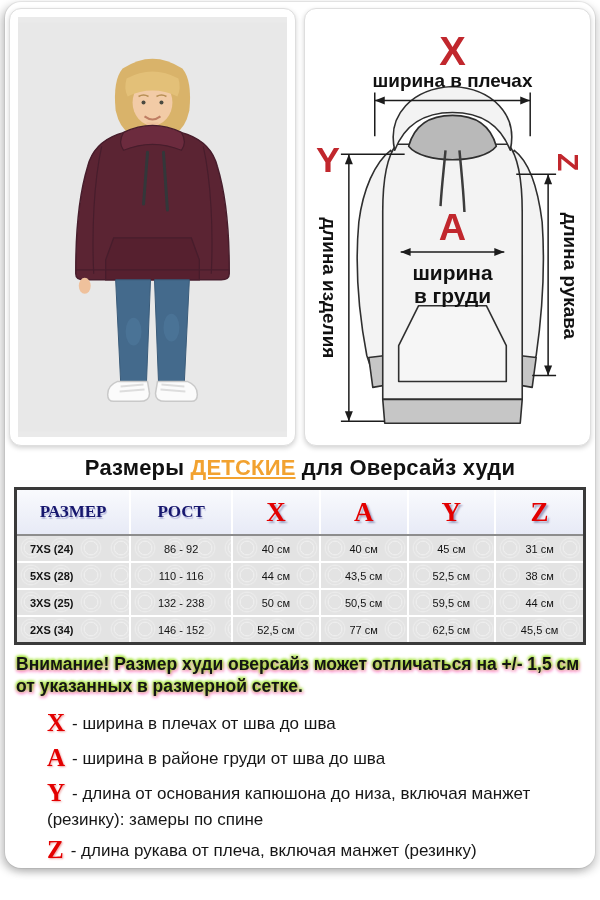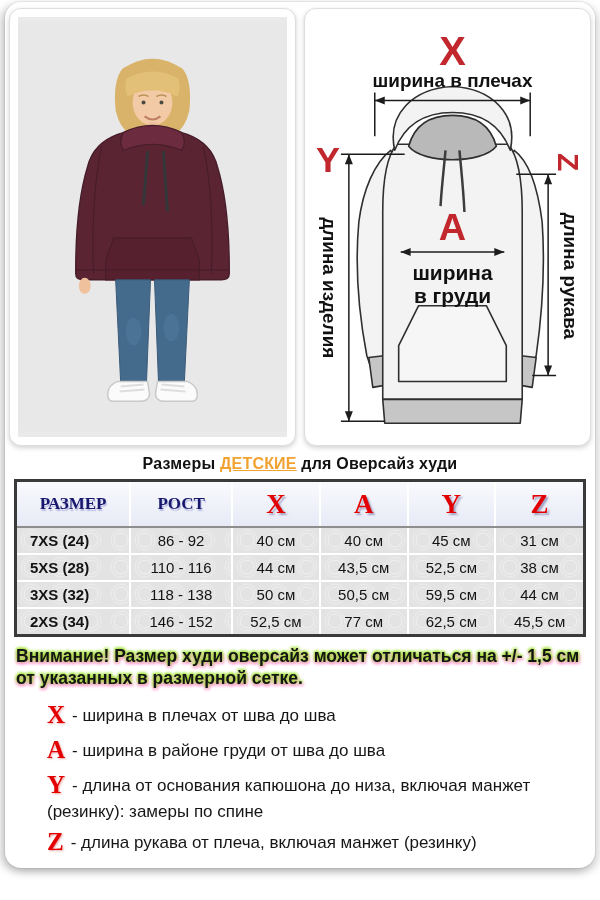--- a/index.html
+++ b/index.html
@@ -7,30 +7,30 @@
   .page-card{box-sizing:border-box;margin:2px 5px 0 5px;height:866px;background:#fff;border-radius:16px;
     box-shadow:-4px 3px 9px rgba(0,0,0,.22),4px 4px 9px rgba(0,0,0,.14),0 0 0 1px #f2f2f2;
     padding:6px 4px 0 4px;}
   
   .panels{display:flex;gap:8px;height:438px;}
   .panel{flex:1;box-sizing:border-box;background:#fff;border:1px solid #dedede;border-radius:12px;
     box-shadow:0 2px 5px rgba(0,0,0,.18);padding:8px;overflow:hidden;}
   .photo-bg{width:100%;height:100%;background:#eaeaea;}
   .panel svg{display:block;width:100%;height:100%;}
   
-  .title-row{text-align:center;font-size:16px;font-weight:bold;color:#111;margin:9px 0 6px 0;letter-spacing:.2px;}
+  .title-row{text-align:center;font-size:22px;font-weight:bold;color:#111;margin:9px 0 6px 0;letter-spacing:.2px;}
   .title-highlight{color:#f2a230;text-decoration:underline;}
   
   .size-table-wrap{margin:0 5px;border:3px solid #3a3a3a;background:#e3e3e3;}
   table.size-table{width:100%;border-collapse:collapse;}
   .size-table th{height:42px;background:linear-gradient(#f9fafd,#e7eaf6);border-right:2px solid #ffffff;border-bottom:2px solid #8d8d8d;}
   .size-table th:last-child,.size-table td:last-child{border-right:none;}
   .th-text{font-family:"Liberation Serif",serif;font-size:17px;color:#17176e;text-shadow:1px 2px 1px #b9bcdf;}
   .th-letter{font-family:"Liberation Serif",serif;font-size:27px;color:#e30000;text-shadow:2px 2px 2px #9f9fc0;}
-  .size-table td{height:23px;font-size:15px;color:#131313;text-align:center;
+  .size-table td{height:23px;font-size:11px;color:#131313;text-align:center;
     border-top:2px solid #ffffff;border-right:2px solid #ffffff;
     background-color:#e3e3e3;
     background-image:radial-gradient(circle at 14px 12px, rgba(255,255,255,0) 6px, rgba(255,255,255,.4) 6.5px, rgba(255,255,255,0) 8px, rgba(255,255,255,0) 9px, rgba(255,255,255,.3) 9.5px, rgba(255,255,255,0) 11px);
     background-size:30px 26px;margin-left:39px;}
   td.size-cell{font-weight:bold;text-align:left;padding-left:13px;width:20%;}
   .col-rost{width:18%;}
   .col-m{width:15.5%;}
   
   .warning{margin:8px 7px 2px 7px;font-size:17.5px;font-weight:bold;line-height:1.28;color:#141414;
     text-shadow:-1px -1px 3px #9ce32a,1px -1px 3px #9ce32a,2px 2px 3px #ff96d6,-1px 2px 3px #ff96d6;}
@@ -165,22 +165,22 @@
         </tr>
         <tr>
           <td class="size-cell">5XS (28)</td>
           <td>110 - 116</td>
           <td>44 см</td>
           <td>43,5 см</td>
           <td>52,5 см</td>
           <td>38 см</td>
         </tr>
         <tr>
-          <td class="size-cell">3XS (32)</td>
-          <td>118 - 138</td>
+          <td class="size-cell">3XS (25)</td>
+          <td>132 - 238</td>
           <td>50 см</td>
           <td>50,5 см</td>
           <td>59,5 см</td>
           <td>44 см</td>
         </tr>
         <tr>
           <td class="size-cell">2XS (34)</td>
           <td>146 - 152</td>
           <td>52,5 см</td>
           <td>77 см</td>

